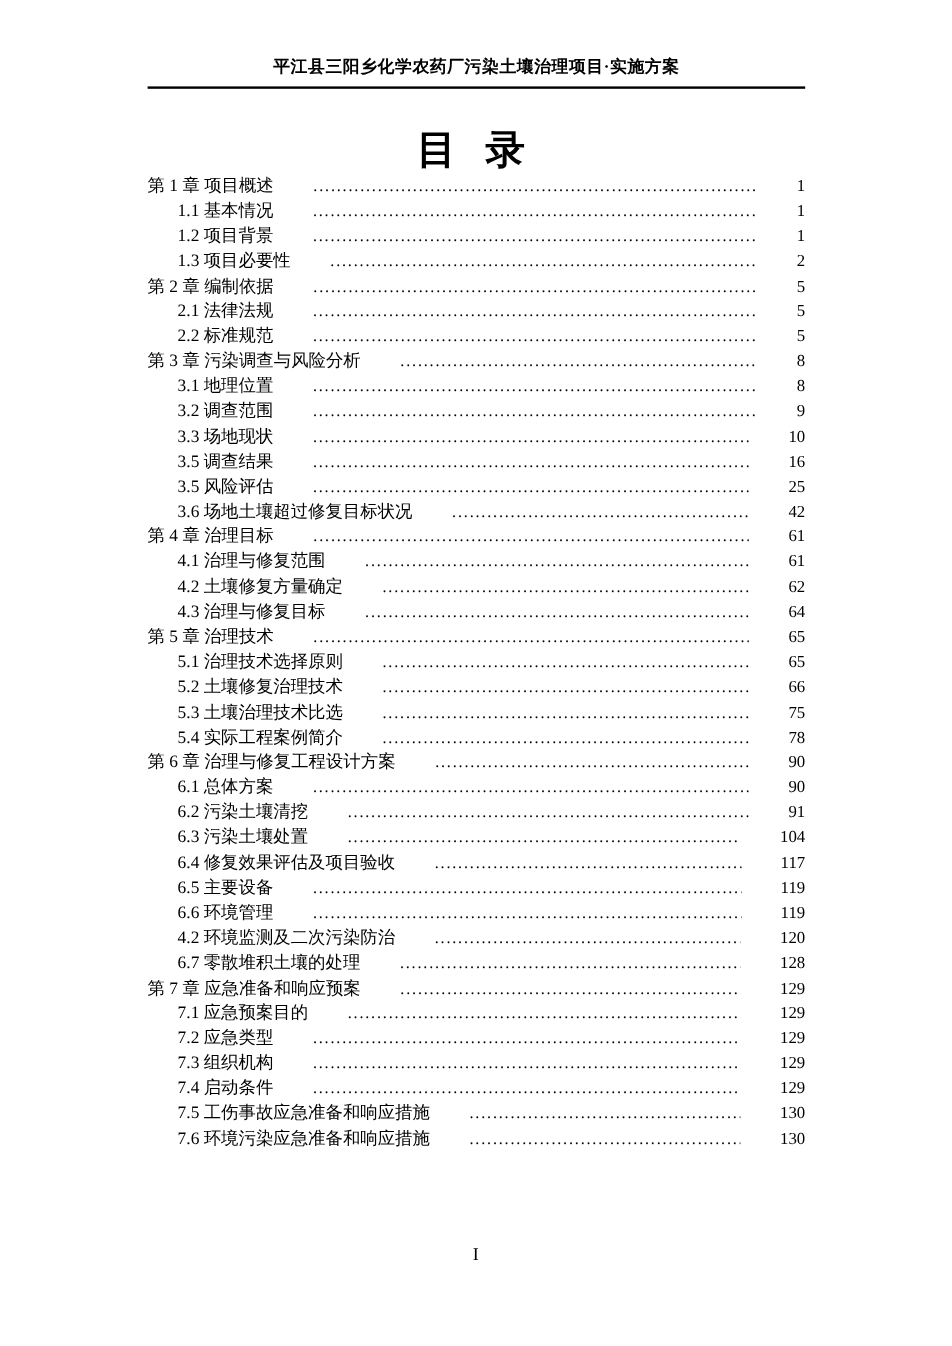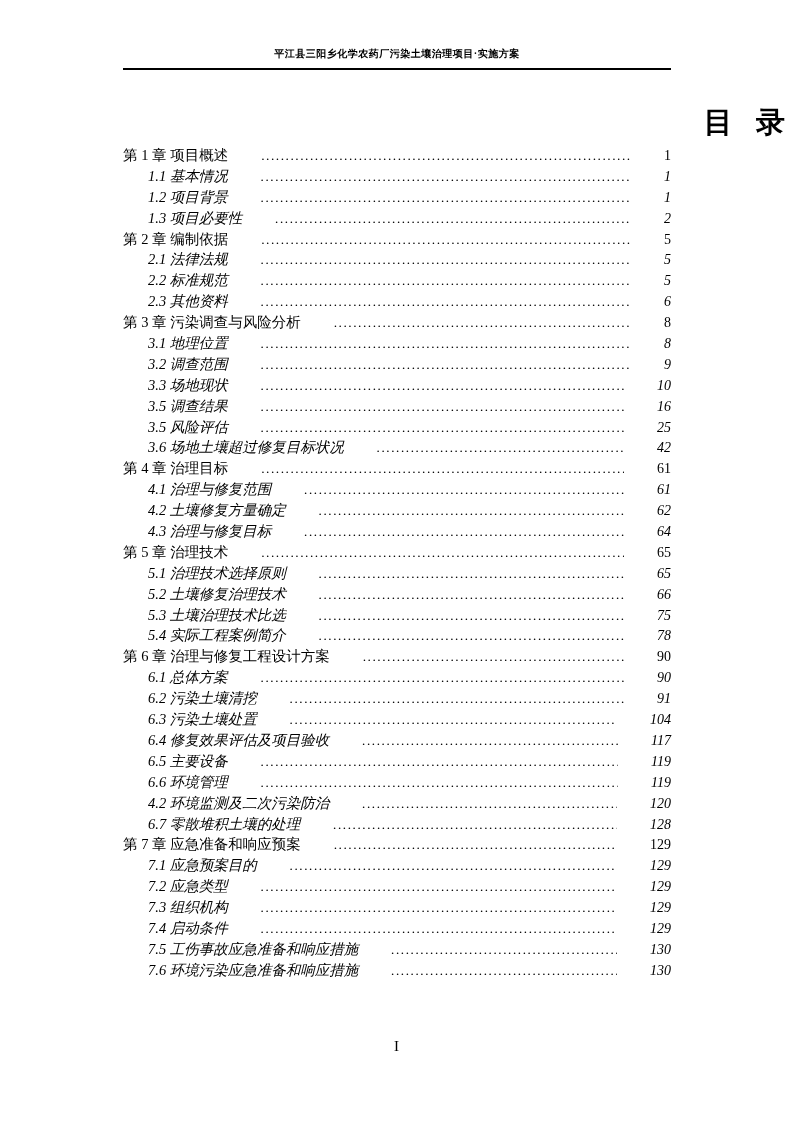--- a/index.html
+++ b/index.html
@@ -15,54 +15,53 @@
     font-family: "Liberation Serif", "DejaVu Serif", serif;
     color: #000000;
     overflow: hidden;
   }
   .doc-header {
     position: absolute;
     top: 47px;
     left: 123px;
     width: 548px;
     text-align: center;
-    font-size: 10px;
+    font-size: 14px;
     font-weight: bold;
     padding-bottom: 7px;
     border-bottom: 2px solid #000;
     letter-spacing: 0.5px;
   }
   .doc-title {
     position: absolute;
     top: 103px;
     left: 0;
     width: 100%;
-    text-align: right;
-    font-size: 29px;
+    text-align: center;
+    font-size: 33px;
     font-weight: bold;
     letter-spacing: 8px;
   }
   .toc-list {
     position: absolute;
     top: 145px;
     left: 123px;
     width: 548px;
   }
   .toc-row {
     display: flex;
     align-items: baseline;
     height: 20.9px;
     font-size: 14.5px;
     line-height: 20.9px;
     white-space: nowrap;
     gap: 32px;
   }
   .toc-row.level-2 {
     padding-left: 25px;
-    font-style: italic;
   }
   .toc-label {
     white-space: nowrap;
     flex: 0 0 auto;
   }
   .toc-dots {
     flex: 1 1 auto;
     min-width: 0;
     overflow: hidden;
     margin: 0 1px;
@@ -125,25 +124,20 @@
       <div class="toc-row level-2">
         <span class="toc-label">2.1 法律法规</span>
         <span class="toc-dots"></span>
         <span class="toc-page">5</span>
       </div>
       <div class="toc-row level-2">
         <span class="toc-label">2.2 标准规范</span>
         <span class="toc-dots"></span>
         <span class="toc-page">5</span>
       </div>
-      <div class="toc-row level-2">
-        <span class="toc-label">2.3 其他资料</span>
-        <span class="toc-dots"></span>
-        <span class="toc-page">6</span>
-      </div>
       <div class="toc-row level-1">
         <span class="toc-label">第 3 章 污染调查与风险分析</span>
         <span class="toc-dots"></span>
         <span class="toc-page">8</span>
       </div>
       <div class="toc-row level-2">
         <span class="toc-label">3.1 地理位置</span>
         <span class="toc-dots"></span>
         <span class="toc-page">8</span>
       </div>

